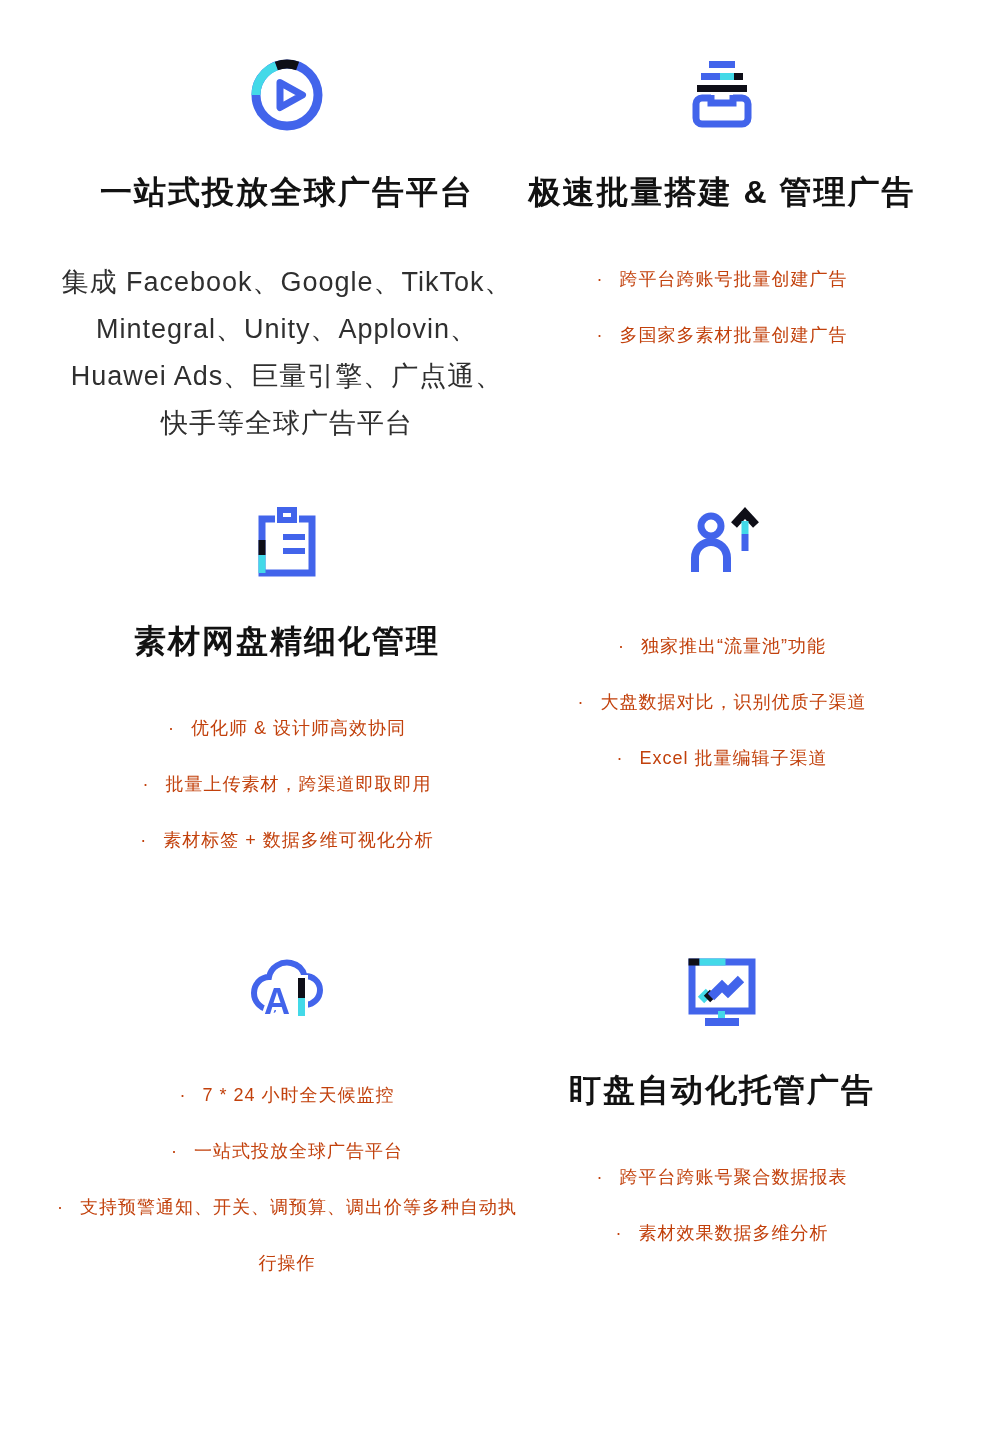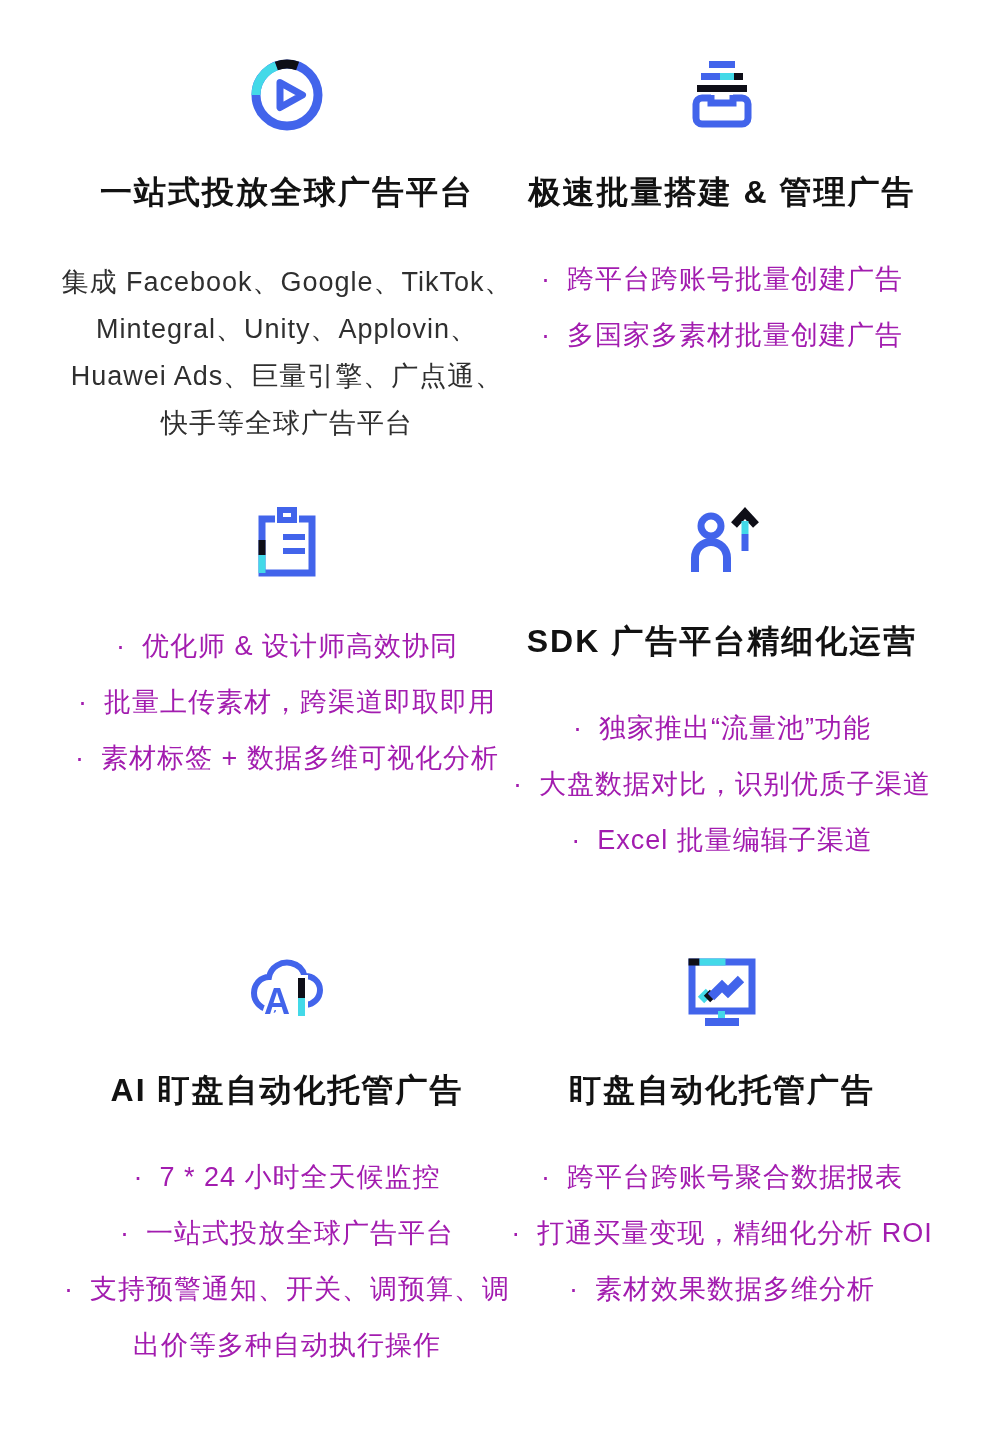--- a/index.html
+++ b/index.html
@@ -20,21 +20,21 @@
   }
   .col-left{transform:translateX(37px);}
   .col-right{transform:translateX(-28px);}
   .icon{width:80px;height:80px;margin-bottom:34px;flex:0 0 auto;}
   .icon svg{display:block;width:80px;height:80px;}
   .title{
     margin:0 0 36px 0;
     font-size:32px;line-height:46px;font-weight:700;
     color:#121212;letter-spacing:2px;white-space:nowrap;
   }
-  .body{font-size:27px;color:#a21caf;letter-spacing:1px;}
+  .body{font-size:18px;color:#c2410c;letter-spacing:1px;}
   .para{
     margin:8px;width:452px;
     font-size:27px;line-height:47px;color:#2f2f2f;letter-spacing:1px;
   }
   .item{
     line-height:56px;max-width:466px;margin:0 auto;
   }
   .dot{margin-right:16px;}
 </style>
 </head>
@@ -80,56 +80,55 @@
       <svg viewBox="0 0 80 80" aria-hidden="true">
         <rect x="15" y="15" width="50" height="54" fill="none" stroke="#4264EB" stroke-width="7"></rect>
         <rect x="28" y="10" width="24" height="9" fill="#ffffff"></rect>
         <rect x="33" y="6" width="14" height="10" fill="none" stroke="#4264EB" stroke-width="6"></rect>
         <rect x="36" y="30" width="22" height="6" fill="#4264EB"></rect>
         <rect x="36" y="44" width="22" height="6" fill="#4264EB"></rect>
         <rect x="11.5" y="36" width="7" height="15" fill="#0E0E17"></rect>
         <rect x="11.5" y="51" width="7" height="18" fill="#43D9E8"></rect>
       </svg>
     </span>
+    <h2 class="title">素材网盘精细化管理</h2>
     <div class="body">
         <div class="item"><span class="dot">·</span><span>优化师 &amp; 设计师高效协同</span></div>
         <div class="item"><span class="dot">·</span><span>批量上传素材，跨渠道即取即用</span></div>
         <div class="item"><span class="dot">·</span><span>素材标签 + 数据多维可视化分析</span></div>
       </div>
   </section>
 
   <section class="cell col-right">
     <span class="icon">
       <svg viewBox="0 0 80 80" aria-hidden="true">
         <circle cx="29" cy="22" r="10" fill="none" stroke="#4264EB" stroke-width="7"></circle>
         <path d="M13 68 V54 A16 16 0 0 1 45 54 V68" fill="none" stroke="#4264EB" stroke-width="8"></path>
         <path d="M52 21 L63 9 L74 21" fill="none" stroke="#0E0E17" stroke-width="8"></path>
         <rect x="59.5" y="17" width="7" height="13" fill="#43D9E8"></rect>
         <rect x="59.5" y="30" width="7" height="17" fill="#4264EB"></rect>
       </svg>
     </span>
-    <h2 class="title">SDK 广告平台精细化运营</h2>
     <div class="body">
         <div class="item"><span class="dot">·</span><span>独家推出“流量池”功能</span></div>
         <div class="item"><span class="dot">·</span><span>大盘数据对比，识别优质子渠道</span></div>
         <div class="item"><span class="dot">·</span><span>Excel 批量编辑子渠道</span></div>
       </div>
   </section>
 
   <section class="cell col-left">
     <span class="icon">
       <svg viewBox="0 0 80 80" aria-hidden="true">
         <path d="M26 57 C14 57 7 49 7 40 C7 31 14 24 22 24 C24 14 34 8 44 10 C51 11.5 56 16.5 57.5 23 C65 22.5 73 28 73 37 C73 45 67 51 59 52" fill="none" stroke="#4264EB" stroke-width="6" stroke-linecap="round"></path>
         <rect x="47" y="22" width="14" height="43" fill="#ffffff"></rect>
         <text x="17" y="61" font-size="36" font-weight="bold" fill="#4264EB" stroke="#ffffff" stroke-width="6" paint-order="stroke" font-family="Liberation Sans, DejaVu Sans, sans-serif">A</text>
         <rect x="51" y="25" width="7" height="20" fill="#0E0E17"></rect>
         <rect x="51" y="45" width="7" height="18" fill="#43D9E8"></rect>
       </svg>
     </span>
-    <h2 class="title">AI 盯盘自动化托管广告</h2>
     <div class="body">
         <div class="item"><span class="dot">·</span><span>7 * 24 小时全天候监控</span></div>
         <div class="item"><span class="dot">·</span><span>一站式投放全球广告平台</span></div>
         <div class="item"><span class="dot">·</span><span>支持预警通知、开关、调预算、调出价等多种自动执行操作</span></div>
       </div>
   </section>
 
   <section class="cell col-right">
     <span class="icon">
       <svg viewBox="0 0 80 80" aria-hidden="true">
@@ -139,18 +138,17 @@
         <path d="M19 47 L27 39" stroke="#43D9E8" stroke-width="9"></path>
         <path d="M25 46 L31 40" stroke="#0E0E17" stroke-width="9"></path>
         <path d="M29 44 L40 33 L46 39 L59 26" stroke="#4264EB" stroke-width="9" fill="none"></path>
         <rect x="36" y="58" width="7" height="9" fill="#43D9E8"></rect>
         <rect x="23" y="65" width="34" height="8" fill="#4264EB"></rect>
       </svg>
     </span>
     <h2 class="title">盯盘自动化托管广告</h2>
     <div class="body">
         <div class="item"><span class="dot">·</span><span>跨平台跨账号聚合数据报表</span></div>
-        <div class="item"><span class="dot">·</span><span>打通买量变现，精细化分析 ROI</span></div>
         <div class="item"><span class="dot">·</span><span>素材效果数据多维分析</span></div>
       </div>
   </section>
 
 </div>
 
 </body></html>

